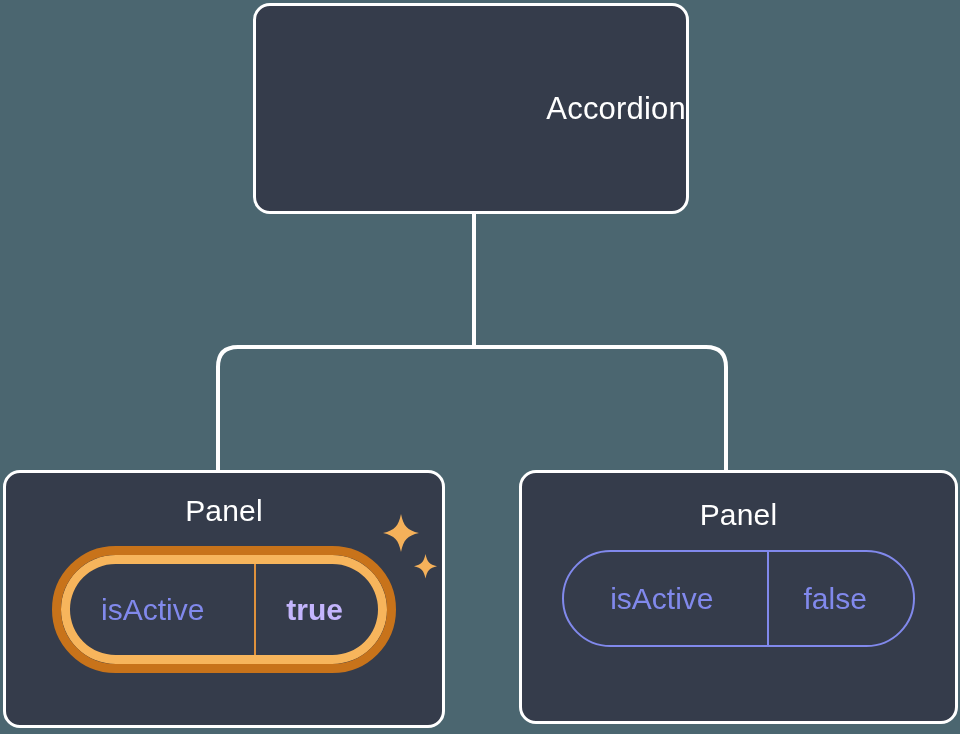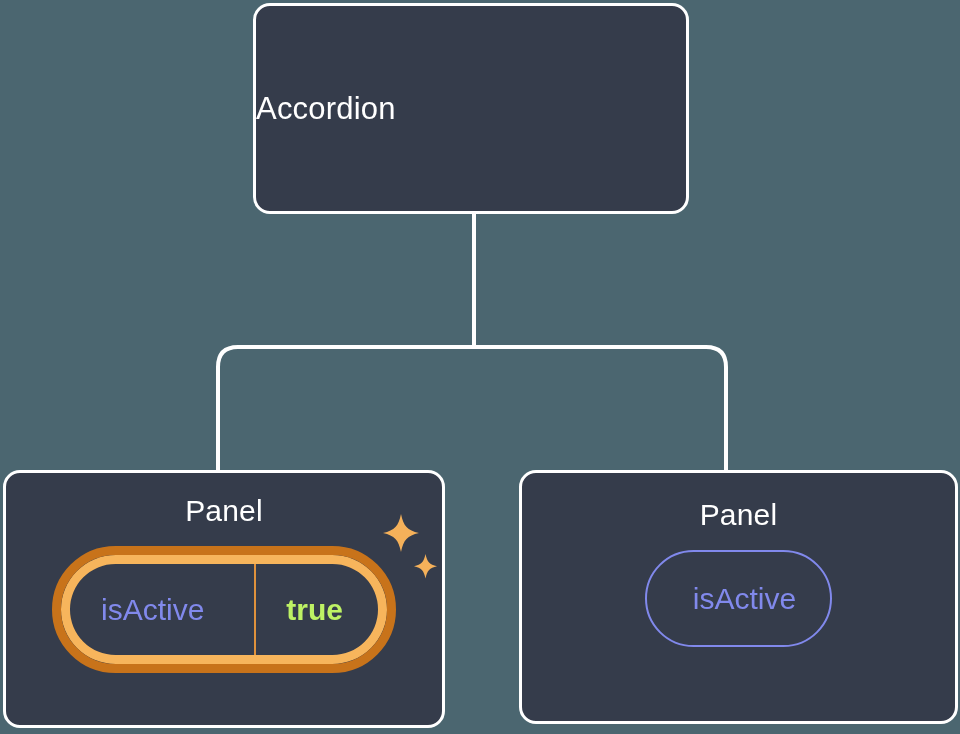--- a/index.html
+++ b/index.html
@@ -41,21 +41,21 @@
   }
 
   
   #node-accordion {
     left: 253px;
     top: 3px;
     width: 436px;
     height: 211px;
     display: flex;
     align-items: center;
-    justify-content: flex-start;
+    justify-content: flex-end;
   }
   .node-title {
     color: #ffffff;
     font-size: 31px;
     font-weight: 400;
     letter-spacing: 0.2px;
     line-height: 1;
     white-space: nowrap;
   }
 
@@ -129,21 +129,21 @@
     justify-content: center;
     font-size: 30px;
     white-space: nowrap;
   }
   .pill-highlight .pill-key {
     color: #8189ec;
     font-weight: 400;
     padding: 0 30px 0 40px;
   }
   .pill-highlight .pill-value {
-    color: #bef264;
+    color: #c4b5fd;
     font-weight: 700;
     padding: 0 44px 0 30px;
     border-left: 2px solid #e0923c;
     margin: 9px 0;
   }
 
   
   .sparkles {
     position: absolute;
     right: -44px;
@@ -188,17 +188,18 @@
       </svg>
     </div>
   </div>
 
   <div class="node panel-node" id="node-panel-1">
     <div class="node-title">Panel</div>
 
     <div class="pill-wrap">
       <div class="pill pill-plain">
         <div class="pill-cell pill-key">isActive</div>
+        <div class="pill-cell pill-value">false</div>
       </div>
     </div>
   </div>
 
 </div>
 
 </body></html>

